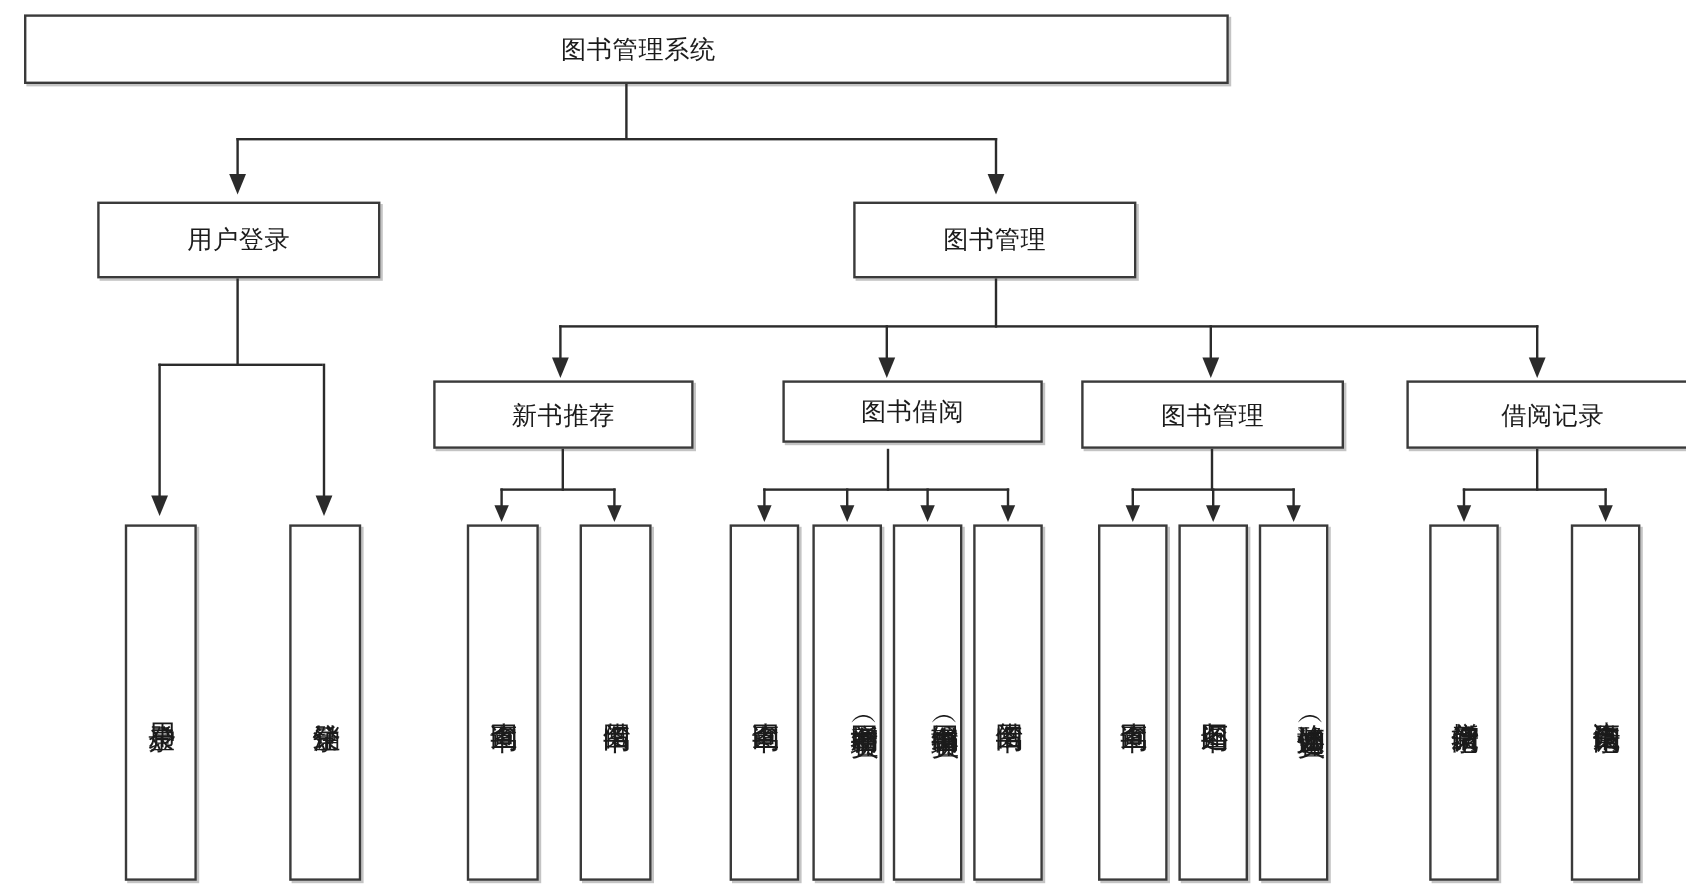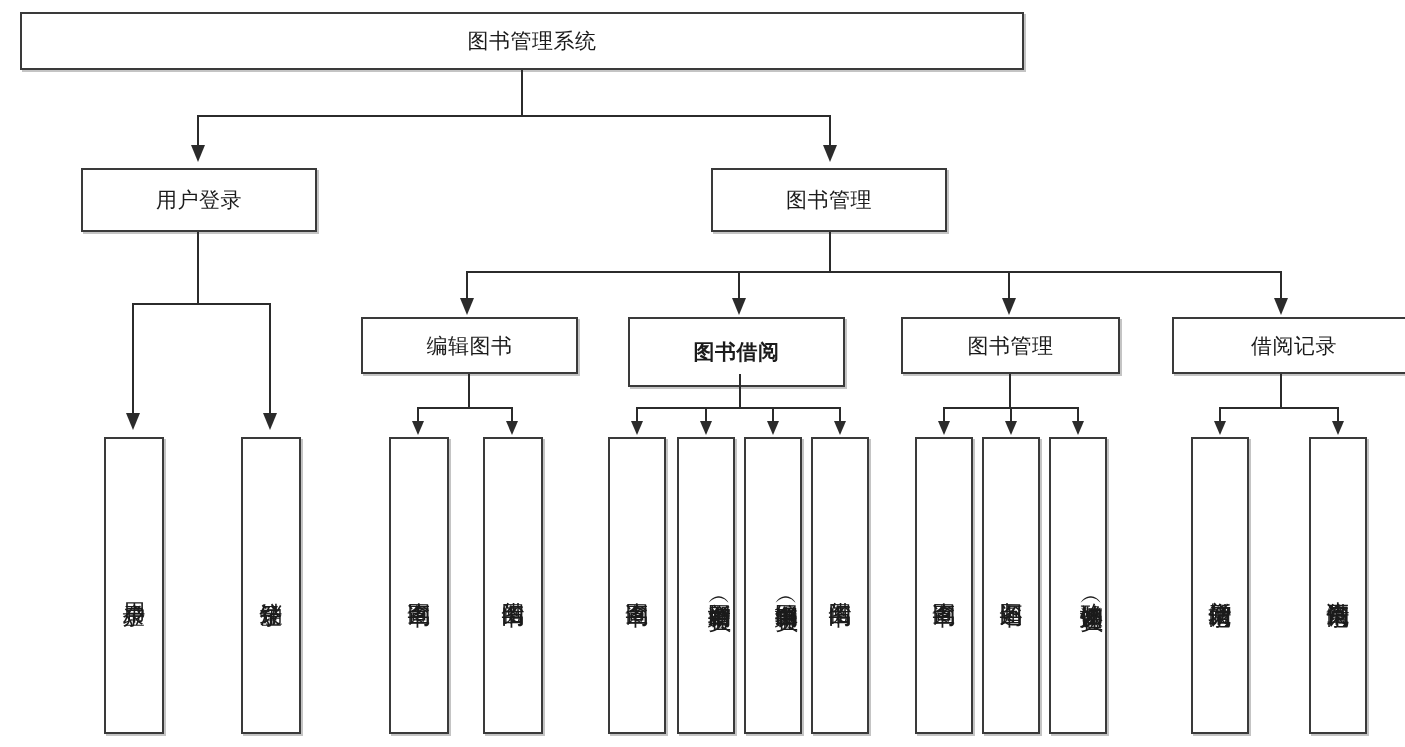--- a/index.html
+++ b/index.html
@@ -144,23 +144,23 @@
   <div class="vline" style="left:466px; top:271px; width:2.4px; height:30px;"></div>
   <div class="arrow" style="left:460px; top:298px;"></div>
   <div class="vline" style="left:738px; top:271px; width:2.4px; height:30px;"></div>
   <div class="arrow" style="left:732px; top:298px;"></div>
   <div class="vline" style="left:1008px; top:271px; width:2.4px; height:30px;"></div>
   <div class="arrow" style="left:1002px; top:298px;"></div>
   <div class="vline" style="left:1280px; top:271px; width:2.4px; height:30px;"></div>
   <div class="arrow" style="left:1274px; top:298px;"></div>
 
   <div class="node lvl3" style="left:361px; top:317px; width:217px; height:57px;">
-    <div class="hlabel">编辑图书</div>
-  </div>
-  <div class="node lvl3" style="left:628px; top:317px; width:217px; height:70px;font-weight:bold;">
+    <div class="hlabel">新书推荐</div>
+  </div>
+  <div class="node lvl3" style="left:652px; top:317px; width:217px; height:52px;">
     <div class="hlabel">图书借阅</div>
   </div>
   <div class="node lvl3" style="left:901px; top:317px; width:219px; height:57px;">
     <div class="hlabel">图书管理</div>
   </div>
   <div class="node lvl3" style="left:1172px; top:317px; width:244px; height:57px;">
     <div class="hlabel">借阅记录</div>
   </div>
 
   <div class="vline" style="left:468px; top:374px; width:2.4px; height:35px;"></div>

